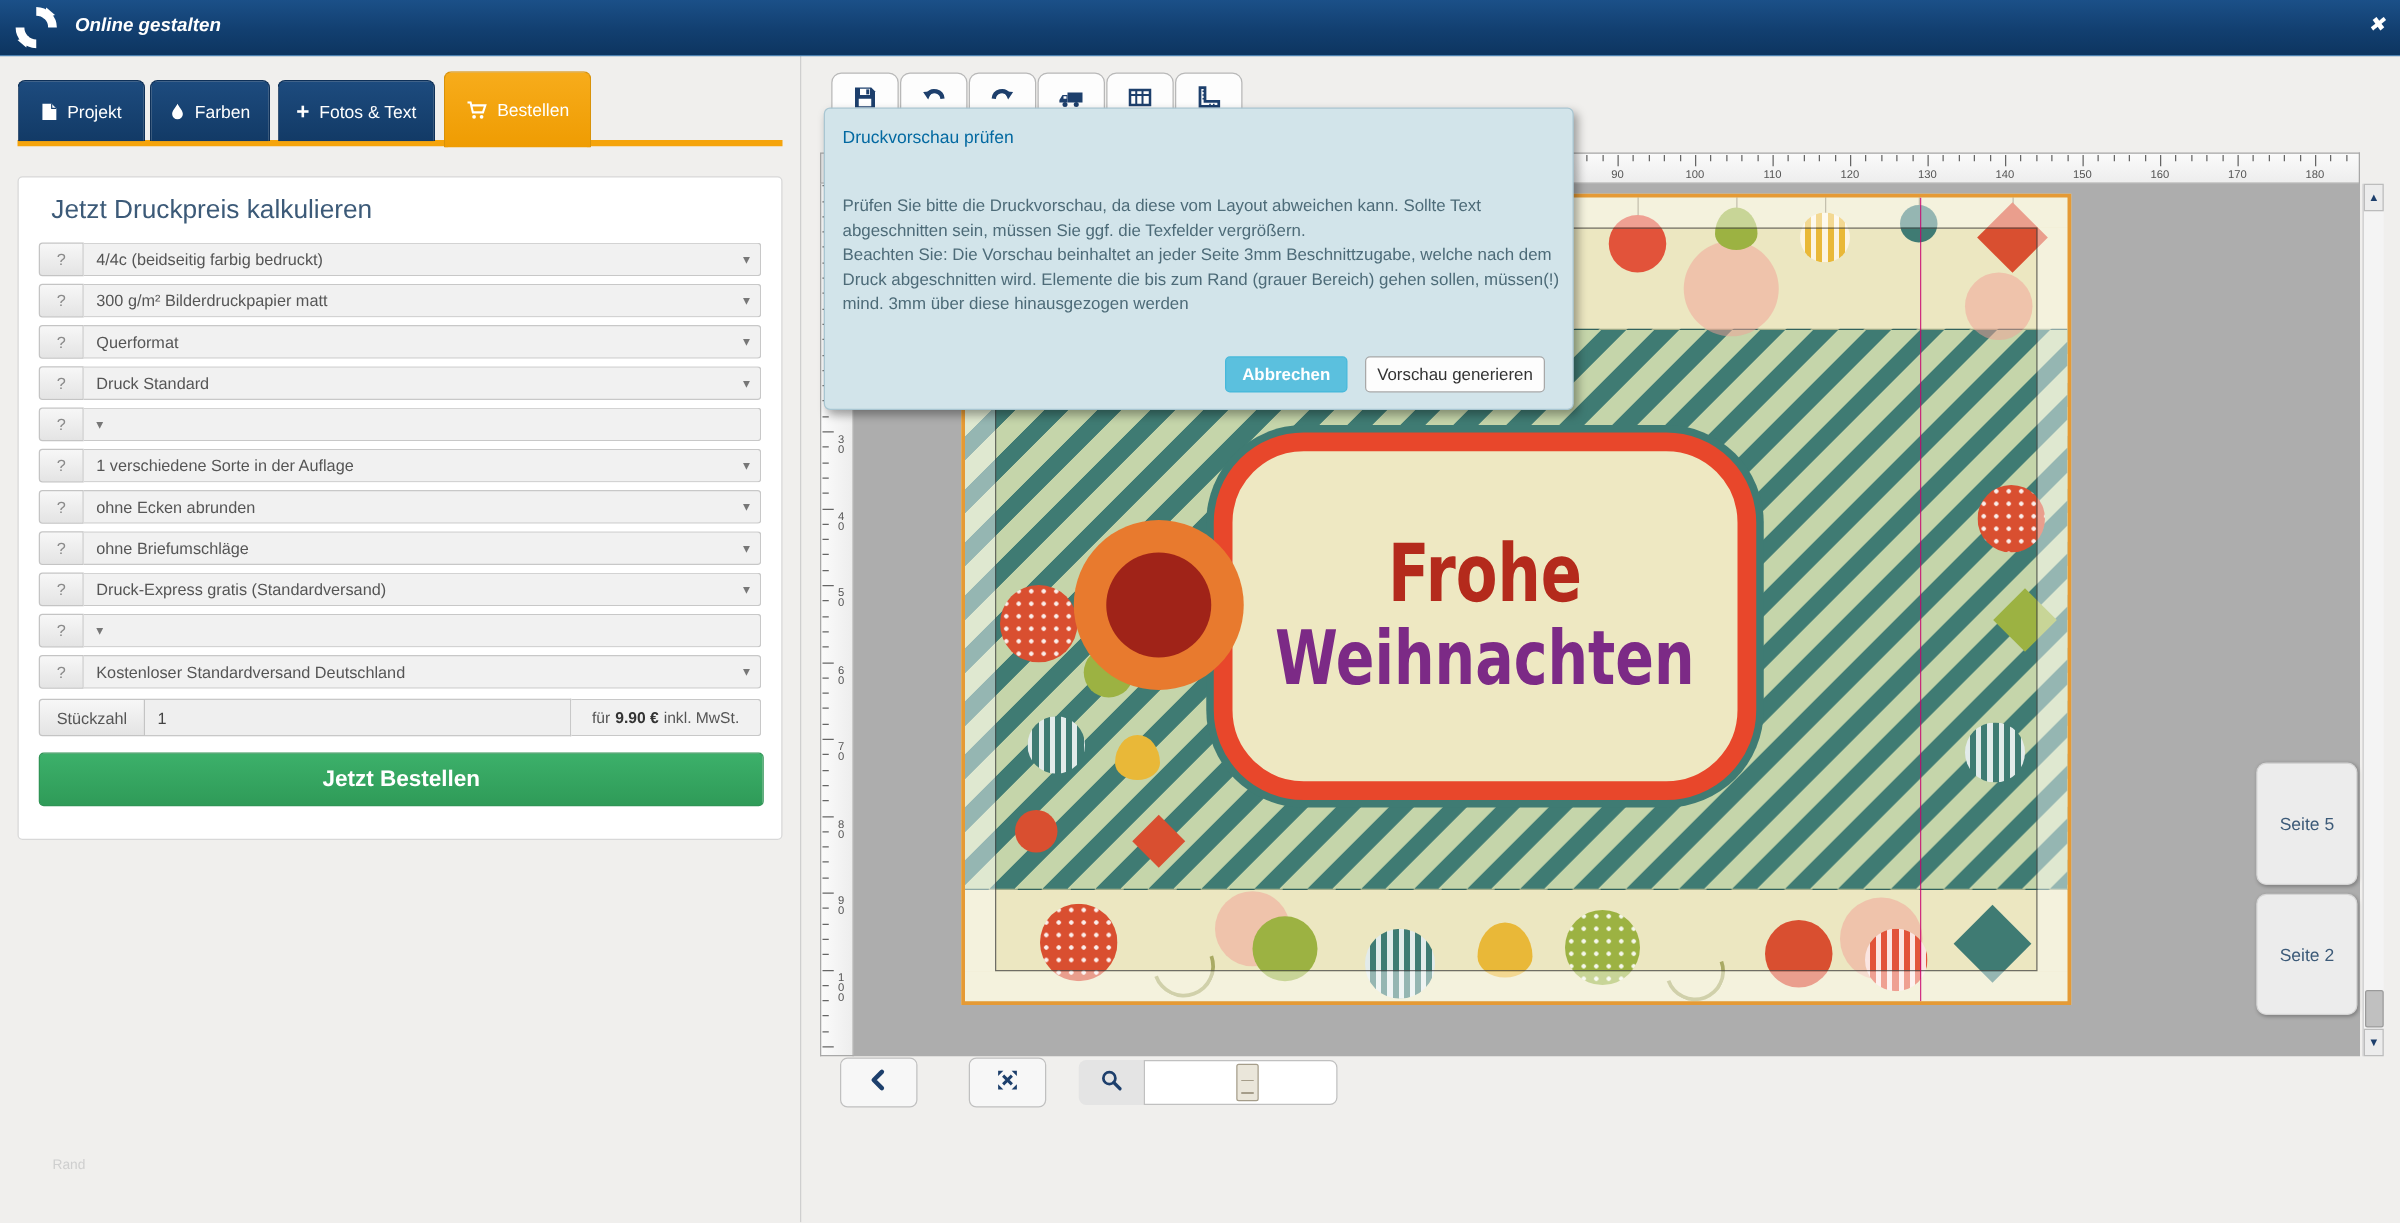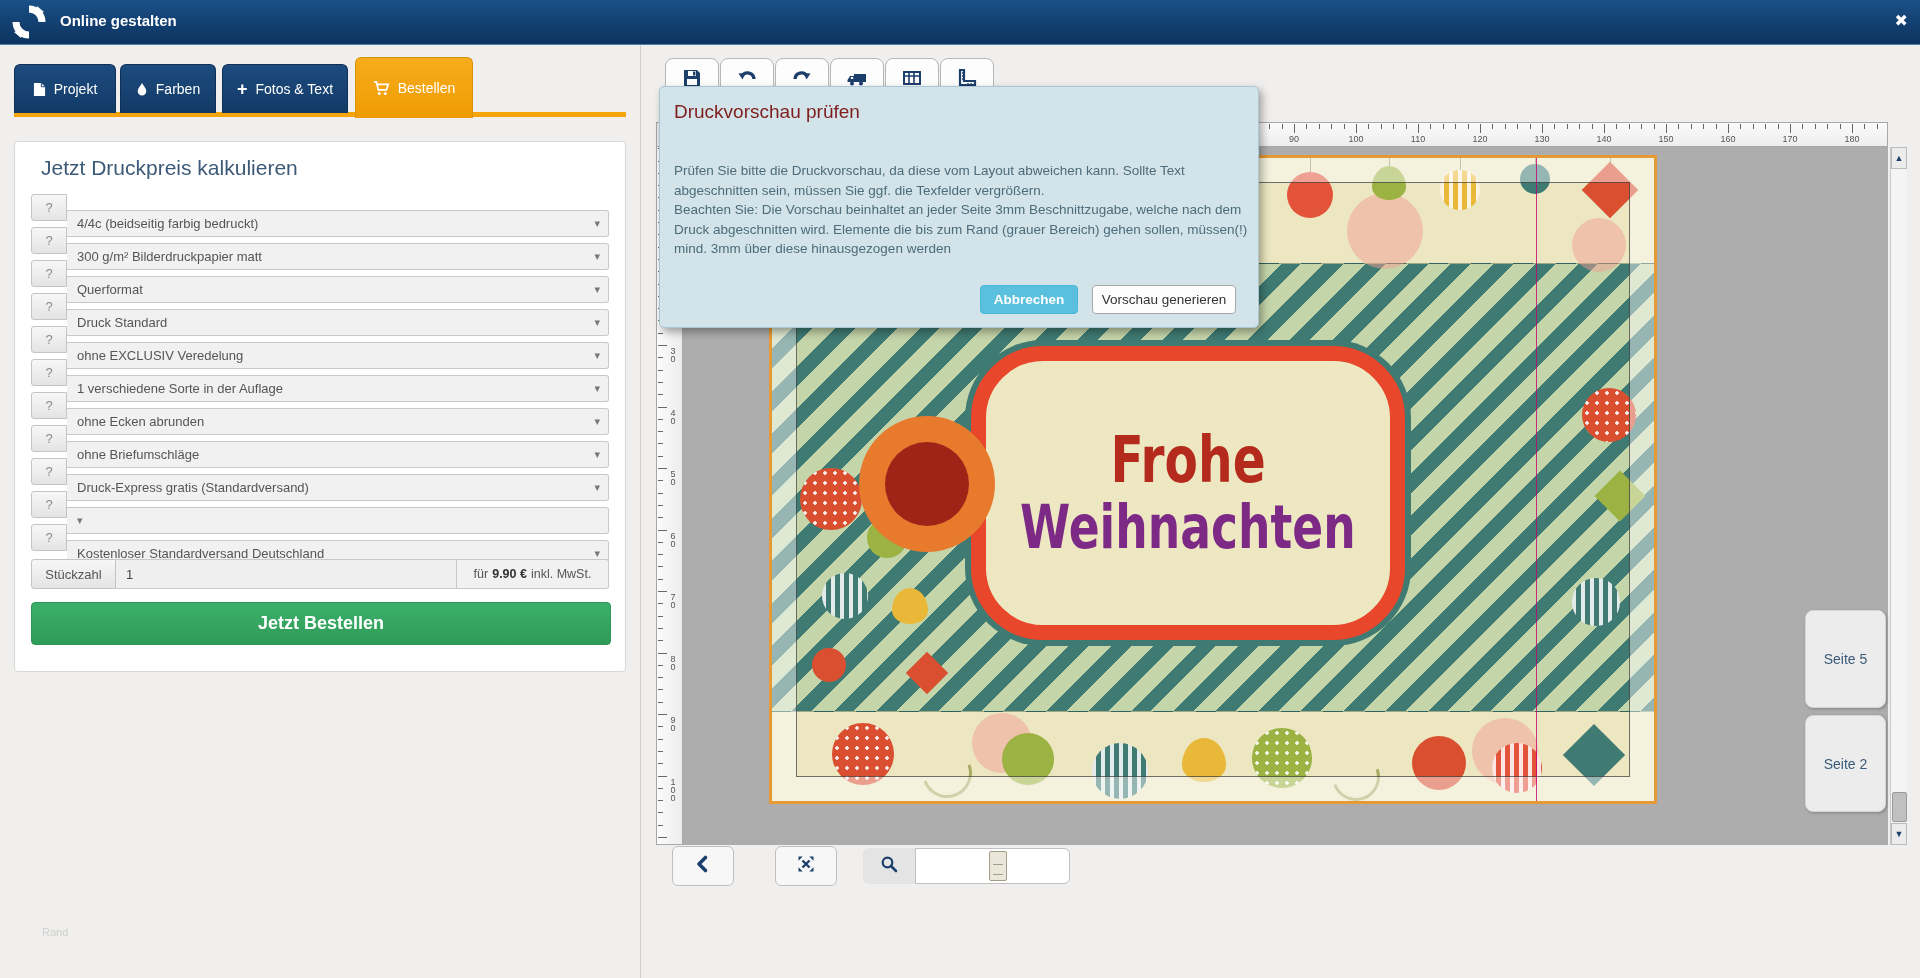--- a/index.html
+++ b/index.html
@@ -2,42 +2,42 @@
 <html><head>
 <meta charset="utf-8">
 <style>
   html,body{margin:0;padding:0;background:#f0efed;}
   #app{position:relative;width:1920px;height:978px;overflow:hidden;
        font-family:"Liberation Sans",sans-serif;background:#f0efed;}
 
   
   .topbar{position:absolute;left:0;top:0;width:1920px;height:44px;
     background:linear-gradient(#1b5088,#123f70 55%,#0d3560);
-    border-bottom:1px solid #4a7fae;z-index:40;}
+    border-bottom:1px solid #4a7fae;z-index:40;font-style:italic;}
   .logo{position:absolute;left:12px;top:5px;width:34px;height:34px;}
   .app-title{position:absolute;left:60px;top:12px;color:#fff;font-size:15px;font-weight:bold;}
   .close-btn{position:absolute;right:12px;top:12px;color:#fff;font-size:16px;cursor:pointer;line-height:18px;}
 
   
   .tab{position:absolute;top:64px;height:48px;border-radius:6px 6px 0 0;
     background:linear-gradient(#1d4b7e,#123a66);border:1px solid #0e3058;border-bottom:none;
     color:#fff;font-size:14px;display:flex;align-items:center;justify-content:center;gap:8px;cursor:pointer;z-index:3;}
   .tab.active{top:57px;height:60px;background:linear-gradient(#f7ac1b,#ef9c02);border-color:#d8920a;z-index:4;}
   .tab .ticon{display:flex;align-items:center;}
   .tab-underline{position:absolute;left:14px;top:112px;width:612px;height:5px;background:#f5a40c;z-index:2;}
 
   
   .card{position:absolute;left:14px;top:141px;width:612px;height:531px;background:#fff;
     border:1px solid #d8d8d8;border-radius:4px;box-sizing:border-box;padding:14px 16px 0 16px;z-index:1;}
   .card h1{margin:0 0 14px 10px;font-size:21px;font-weight:400;color:#3c5a78;}
   .opt-row{display:flex;height:27px;margin-bottom:6px;}
   .q-btn{width:36px;height:27px;box-sizing:border-box;background:linear-gradient(#f7f7f7,#e4e4e4);
     border:1px solid #c4c4c4;border-radius:3px 0 0 3px;color:#8a8a8a;font-size:13px;cursor:pointer;padding:0;}
   .sel{flex:1;height:27px;box-sizing:border-box;background:#f1f1f1;border:1px solid #c8c8c8;border-left:none;
-    border-radius:0 3px 3px 0;display:flex;align-items:center;padding:0 8px 0 10px;cursor:pointer;margin-top:16px;}
+    border-radius:0 3px 3px 0;display:flex;align-items:center;padding:0 8px 0 10px;cursor:pointer;}
   .sel-text{flex:1;font-size:13px;color:#555;white-space:nowrap;overflow:hidden;}
   .caret{color:#777;font-size:11px;}
   .qty-row{display:flex;height:30px;margin-top:8px;}
   .qty-label{width:85px;box-sizing:border-box;background:linear-gradient(#f7f7f7,#e4e4e4);border:1px solid #c4c4c4;
     border-radius:3px 0 0 3px;color:#555;font-size:13px;display:flex;align-items:center;justify-content:center;}
   .qty-input{flex:1;box-sizing:border-box;background:#efefef;border:1px solid #c8c8c8;border-left:none;
     font-size:13px;color:#444;padding:0 10px;font-family:"Liberation Sans",sans-serif;}
   .qty-price{width:152px;box-sizing:border-box;background:#f1f1f1;border:1px solid #c8c8c8;border-left:none;
     border-radius:0 3px 3px 0;font-size:12.5px;color:#555;display:flex;align-items:center;justify-content:center;gap:4px;}
   .qty-price b{color:#333;}
@@ -115,21 +115,21 @@
     border-radius:0 6px 6px 0;box-sizing:border-box;z-index:4;cursor:pointer;}
   .zoom-handle{position:absolute;left:73px;top:2px;width:18px;height:30px;background:#eae6da;border:1px solid #a59d8a;
     box-sizing:border-box;border-radius:2px;cursor:grab;
     background-image:repeating-linear-gradient(#0000 0 6px,#a59d8a 6px 7px,#0000 7px 10px);background-size:10px 18px;
     background-position:3px 6px;background-repeat:no-repeat;}
 
   
   .modal{position:absolute;left:659px;top:86px;width:600px;height:242px;background:#d2e4ea;
     border:1px solid #a9c6d2;border-radius:5px;box-shadow:3px 4px 8px rgba(0,0,0,.35);z-index:20;box-sizing:border-box;
     padding:14px;}
-  .modal h2{margin:0;font-size:19px;font-weight:400;color:#7f1d1d;}
+  .modal h2{margin:0;font-size:14px;font-weight:400;color:#0369a1;}
   .modal .body{margin-top:38px;width:578px;font-size:13.5px;line-height:19.5px;color:#4d6b78;}
   .modal .body p{margin:0;}
   .modal .btns{position:absolute;right:22px;top:198px;display:flex;gap:14px;margin-left:48px;}
   .btn-cancel{width:98px;height:29px;background:#5bc0de;border:1px solid #46b8da;border-radius:4px;color:#fff;
     font-size:13.5px;font-weight:bold;cursor:pointer;font-family:"Liberation Sans",sans-serif;}
   .btn-confirm{width:144px;height:29px;background:#fdfdfd;border:1px solid #a8a8a8;border-radius:4px;color:#333;
     font-size:13.5px;cursor:pointer;font-family:"Liberation Sans",sans-serif;}
 
   .help-link{position:absolute;left:42px;top:926px;font-size:11px;color:#cfcfcf;cursor:pointer;}
 </style>
@@ -211,21 +211,20 @@
     <div class="opt-row">
       <button class="q-btn">?</button>
       <div class="sel">
         <span class="sel-text">Druck Standard</span>
         <span class="caret">▾</span>
       </div>
     </div>
     <div class="opt-row">
       <button class="q-btn">?</button>
       <div class="sel">
-        <span class="sel-text">ohne EXCLUSIV Veredelung</span>
         <span class="caret">▾</span>
       </div>
     </div>
     <div class="opt-row">
       <button class="q-btn">?</button>
       <div class="sel">
         <span class="sel-text">1 verschiedene Sorte in der Auflage</span>
         <span class="caret">▾</span>
       </div>
     </div>

